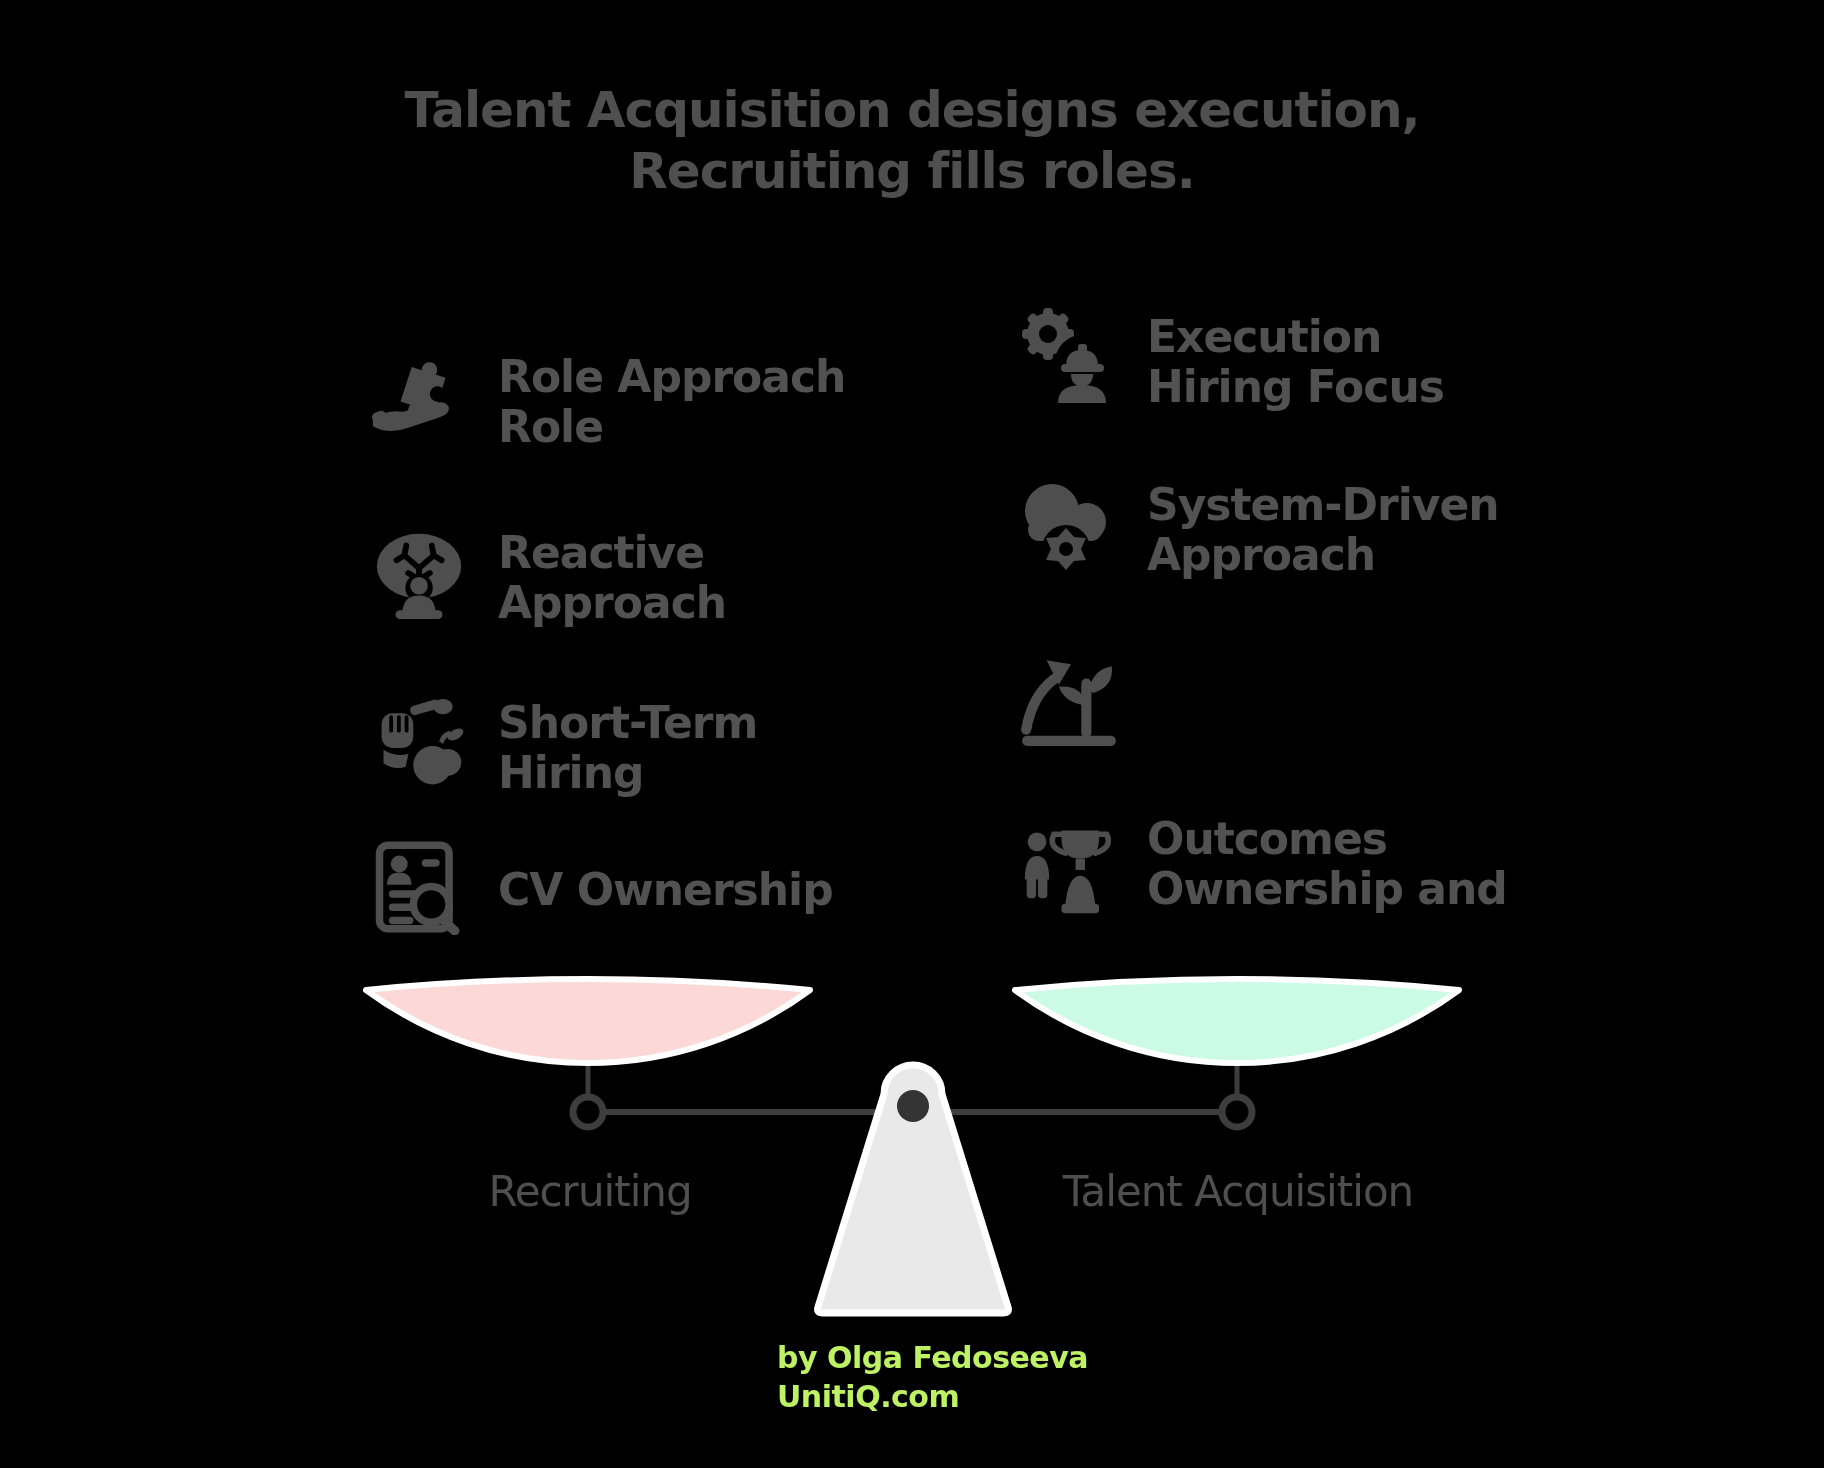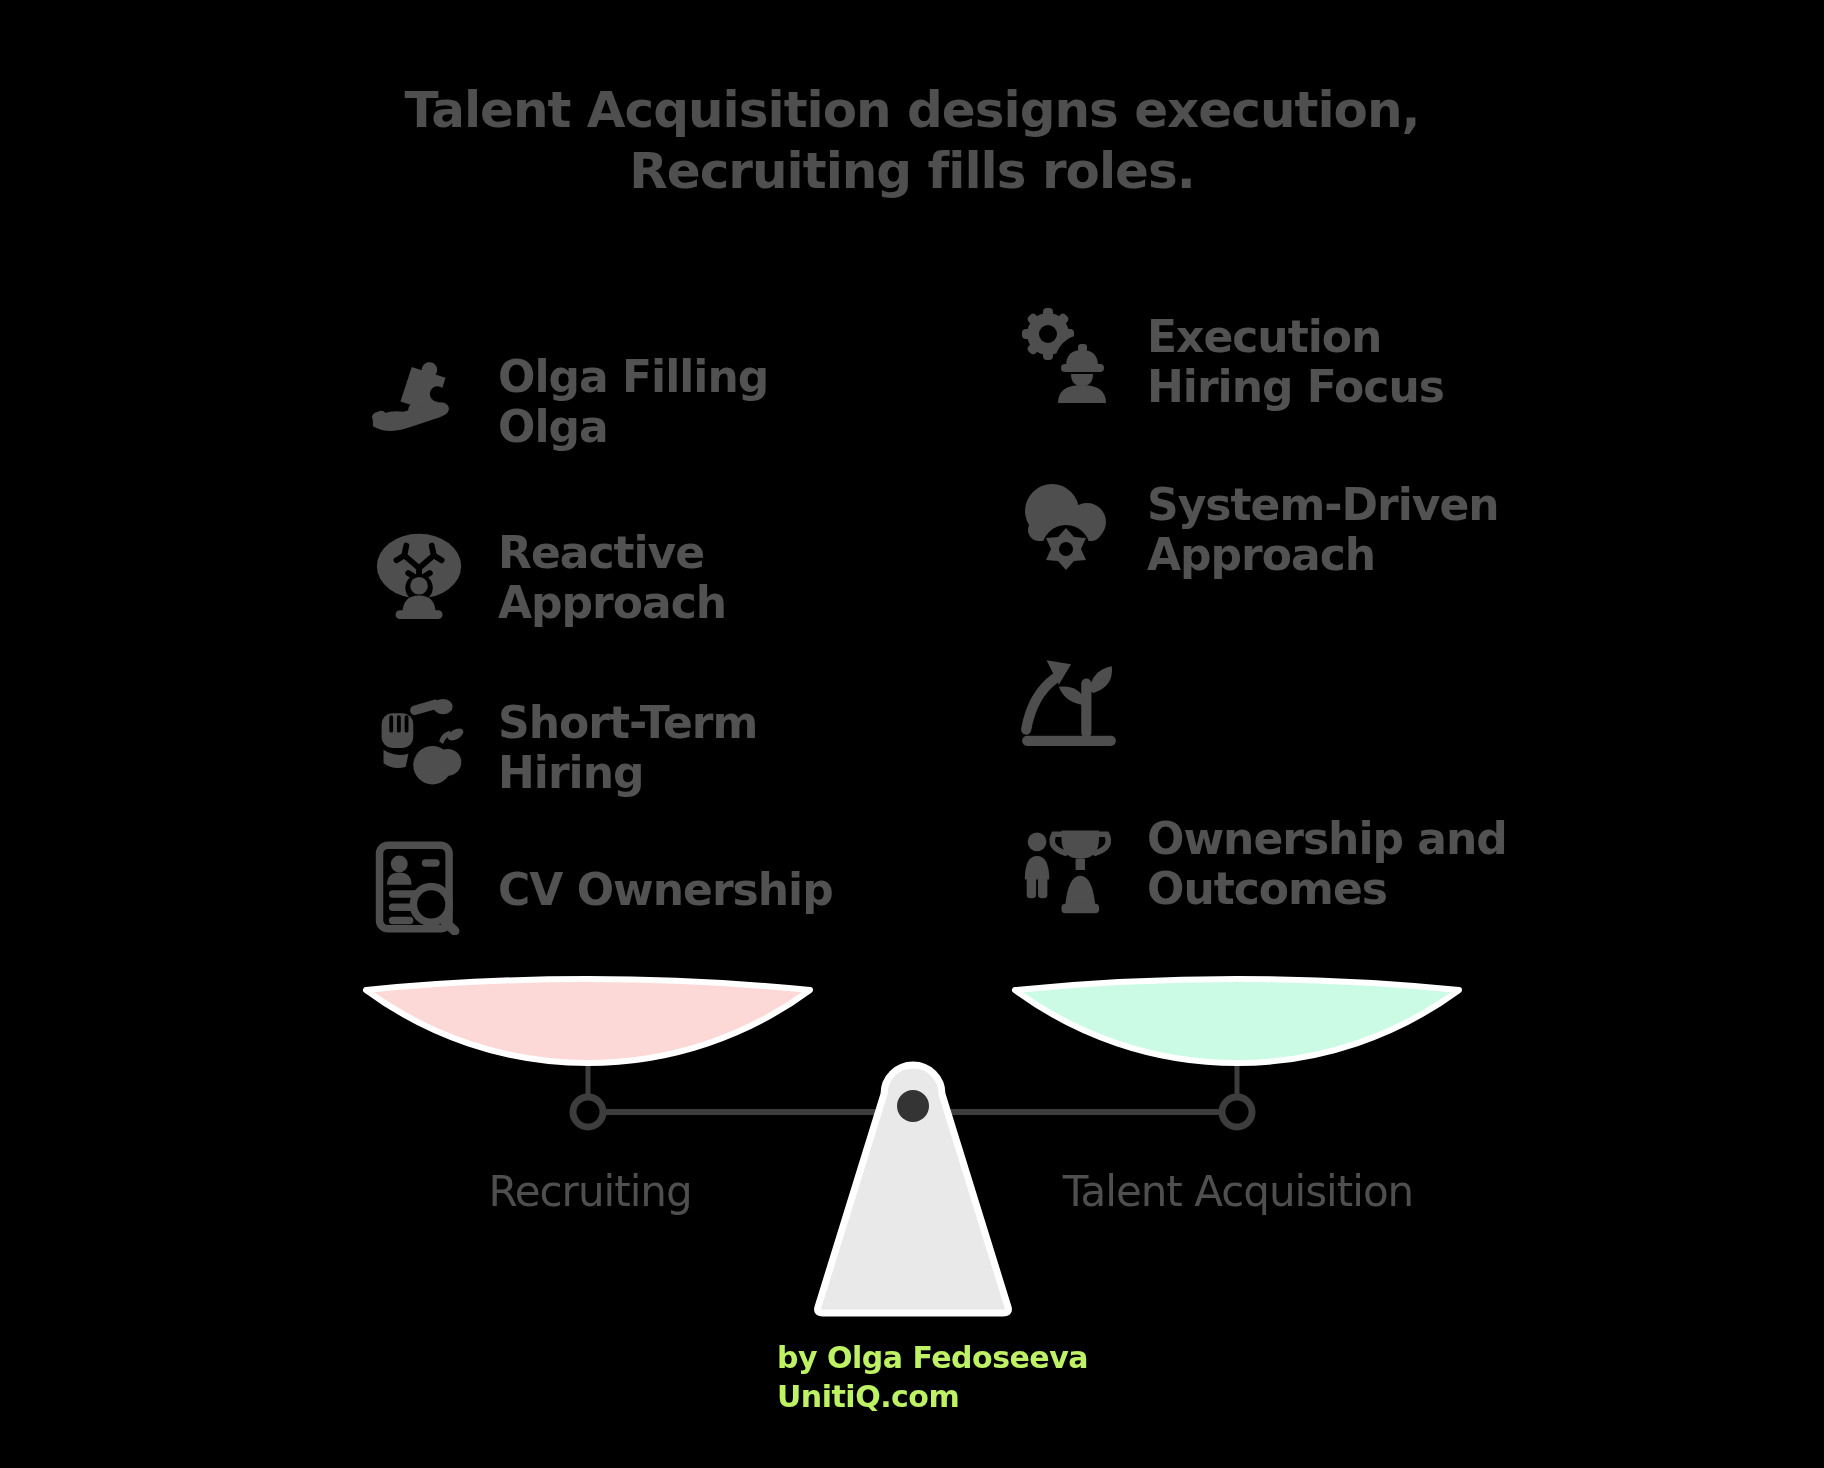--- a/index.html
+++ b/index.html
@@ -30,22 +30,22 @@
   <span class="icon" style="left:368px;top:358px;width:100px;height:96px;">
     <svg viewBox="0 0 100 100" fill="currentColor">
       <g transform="rotate(18 62 30)">
         <path d="M38 16 h11 a8 8 0 1 1 15 0 h11 v11 a8 8 0 1 0 0 15 v12 h-12 a8 8 0 1 1 -14 0 h-11 z"></path>
       </g>
       <path d="M3 64 q14 -11 32 -8 l31 -9 q13 -3 16 4 q2 7 -10 11 l-33 11 q-20 7 -36 -2 z"></path>
       <rect x="2" y="56" width="15" height="11" rx="5" transform="rotate(-20 9 61)"></rect>
     </svg>
   </span>
   <div class="item-text" style="left:498px;top:352px;">
-    <div>Olga Filling</div>
-    <div>Olga</div>
+    <div>Role Approach</div>
+    <div>Role</div>
   </div>
 
   <span class="icon" style="left:372px;top:524px;width:98px;height:100px;">
     <svg viewBox="0 0 100 100" fill="currentColor">
       <ellipse cx="48" cy="42" rx="43" ry="33"></ellipse>
       <g stroke="#000" stroke-width="6" stroke-linecap="round" fill="none">
         <path d="M48 72 V44 M48 44 L33 31 M33 31 L25 36 M33 31 L35 21 M48 44 L63 31 M63 31 L71 36 M63 31 L61 21 M48 56 L37 49 M48 56 L59 49"></path>
       </g>
       <circle cx="48" cy="64" r="14" fill="#000"></circle>
       <circle cx="48" cy="62" r="9"></circle>
@@ -157,22 +157,22 @@
       <rect x="17" y="57" width="10" height="23" rx="4"></rect>
       <path d="M42 8 h40 v8 q0 22 -20 22 q-20 0 -20 -22 z"></path>
       <path d="M43 12 h-9 q-7 14 12 20" fill="none" stroke="currentColor" stroke-width="6" stroke-linecap="round"></path>
       <path d="M81 12 h9 q7 14 -12 20" fill="none" stroke="currentColor" stroke-width="6" stroke-linecap="round"></path>
       <rect x="57" y="38" width="10" height="12"></rect>
       <path d="M46 88 q3 -32 16 -32 q13 0 16 32 z"></path>
       <rect x="42" y="86" width="40" height="10" rx="4"></rect>
     </svg>
   </span>
   <div class="item-text" style="left:1147px;top:814px;">
+    <div>Outcomes</div>
     <div>Ownership and</div>
-    <div>Outcomes</div>
   </div>
 
   <svg class="scale-svg" width="1250" height="400" viewBox="0 0 1250 400">
 
     <path d="M288 114 V151 M937 114 V151" stroke="#3d3d3d" stroke-width="5" fill="none"></path>
 
     <line x1="288" y1="168" x2="937" y2="168" stroke="#3d3d3d" stroke-width="6"></line>
 
     <circle cx="288" cy="168" r="15" fill="#000" stroke="#3d3d3d" stroke-width="7"></circle>
     <circle cx="937" cy="168" r="15" fill="#000" stroke="#3d3d3d" stroke-width="7"></circle>

